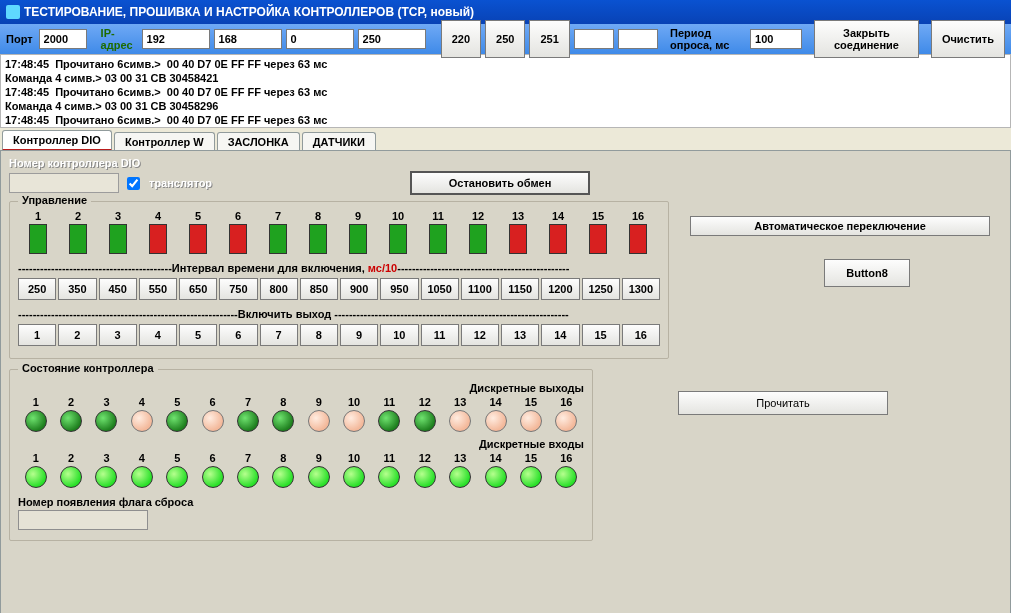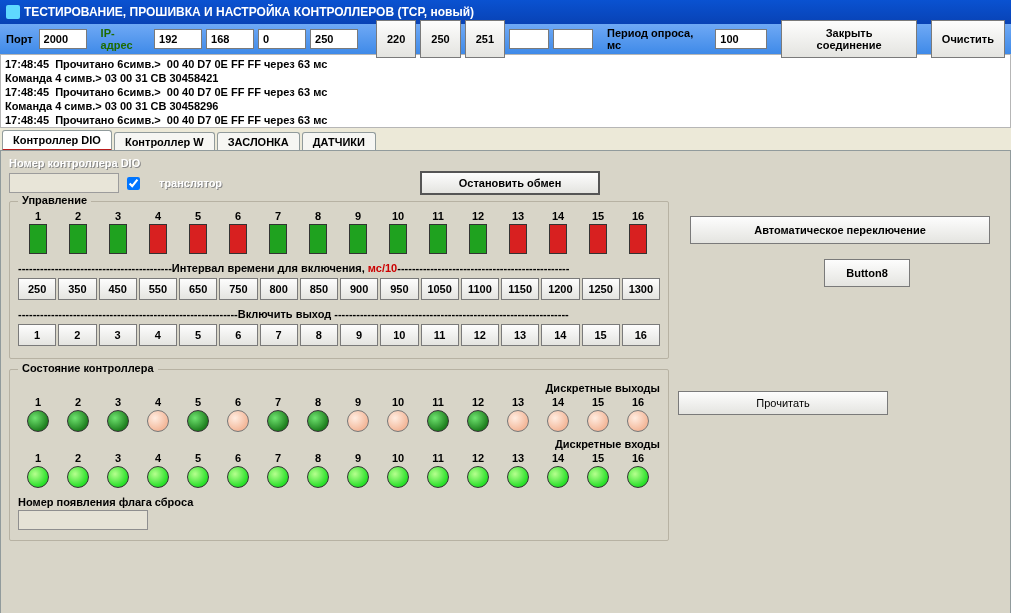--- a/index.html
+++ b/index.html
@@ -42,21 +42,21 @@
 .toolbar .ip-lbl { color: #1e6b00; font-weight: bold; margin: 0 4px 0 10px; }
 .toolbar input {
   height: 20px;
   border: 1px solid #7a7a7a;
   padding: 1px 4px;
   font-family: inherit;
   font-size: 11px;
   background: #fff;
 }
 .toolbar input.port { width: 48px; font-weight: bold; }
-.toolbar input.ip   { width: 48px; font-weight: bold; }
+.toolbar input.ip   { width: 68px; font-weight: bold; }
 .toolbar .btn {
   height: 38px;
   border: 1px solid #7a7a7a;
   background: linear-gradient(#fdfdfd,#e4e4e0);
   padding: 0 10px;
   font-family: inherit;
   font-size: 11px;
   font-weight: bold;
   cursor: pointer;
 }
@@ -117,21 +117,21 @@
   text-shadow: 1px 1px 0 #888;
 }
 .row1 input.ctlnum {
   width: 110px; height: 20px;
   border: 1px solid #9c9c9c;
   background: #e8e5d8;
 }
 .row1 label.chk {
   display: flex;
   align-items: center;
-  gap: 19px;
+  gap: 9px;
   color: #fff;
   font-weight: bold;
   text-shadow: 1px 1px 0 #888;
 }
 .row1 input[type=checkbox] { width: 13px; height: 13px; }
 .stop-btn {
   margin-left: 190px;
   width: 180px;
   height: 24px;
   border: 2px solid #555;
@@ -210,21 +210,21 @@
   font-weight: bold;
   cursor: pointer;
 }
 
 .panel { position: relative; }
 .side-auto {
   position: absolute;
   right: 20px;
   top: 65px;
   width: 300px;
-  height: 28px;
+  height: 20px;
   border: 1px solid #7a7a7a;
   background: linear-gradient(#fdfdfd,#e4e4e0);
   font-size: 11px;
   font-weight: bold;
   cursor: pointer;
 }
 .side-btn8 {
   position: absolute;
   right: 100px;
   top: 108px;
@@ -284,21 +284,21 @@
 .resetrow input {
   width: 130px;
   height: 20px;
   border: 1px solid #8f8f8f;
   background: #e6e3d6;
 }
 .ctrl-group {
   width: 660px;
 }
 .state-group {
-  width: 660px;
+  width: 584px;
 }
 </style>
 </head>
 <body>
 
 <div class="titlebar">
   <span class="icon"></span>
   <span>ТЕСТИРОВАНИЕ, ПРОШИВКА И НАСТРОЙКА КОНТРОЛЛЕРОВ  (TCP, новый)</span>
 </div>
 

